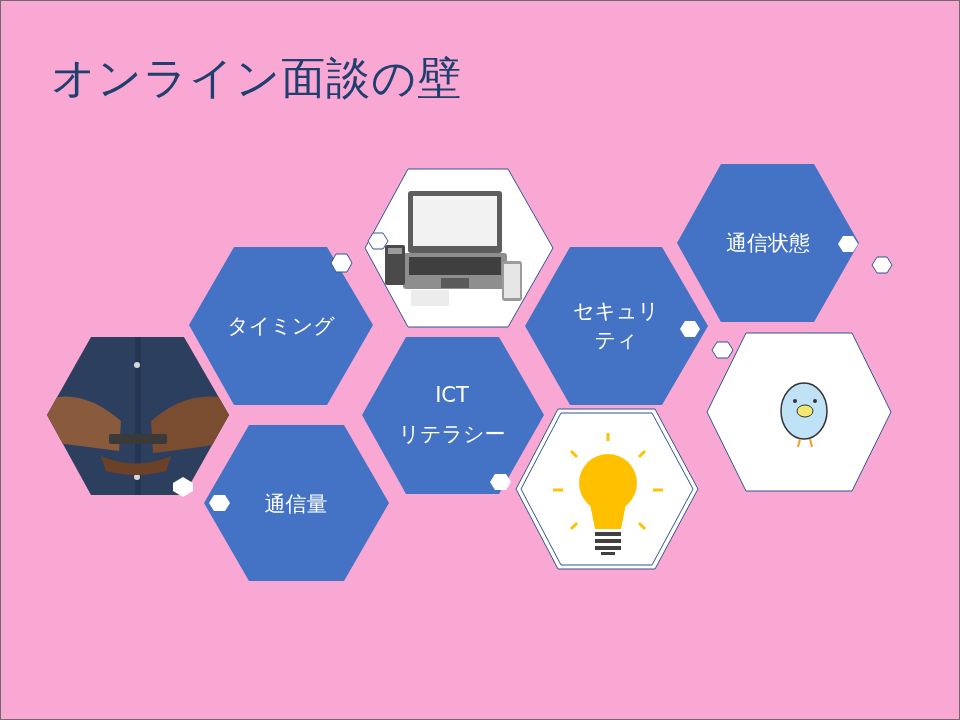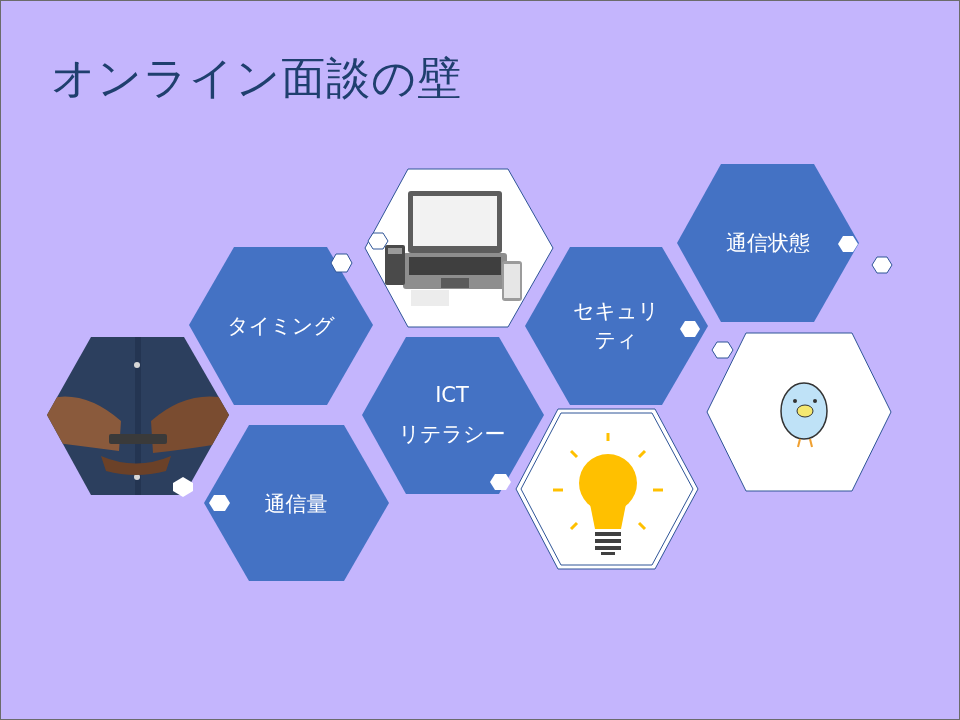--- a/index.html
+++ b/index.html
@@ -1,17 +1,17 @@
 <!DOCTYPE html>
 <html><head>
 <meta charset="utf-8">
 <style>
   html, body { margin:0; padding:0; background:#ffffff; }
   body { width:960px; height:720px; overflow:hidden; position:relative; font-family:"DejaVu Sans", sans-serif; }
-  .slide { position:absolute; left:0; top:0; width:958px; height:718px; border:1px solid #6b6b6b; background:#c4b5fd; }
+  .slide { position:absolute; left:0; top:0; width:958px; height:718px; border:1px solid #6b6b6b; background:#f9a8d4; }
   .title { position:absolute; left:50px; top:48px; font-size:44px; color:#1f3f6e; letter-spacing:1px; font-family:"DejaVu Sans", sans-serif; font-weight:normal; white-space:nowrap; }
   svg.canvas { position:absolute; left:0; top:0; }
   .hex-label { fill:#ffffff; font-family:"DejaVu Sans", sans-serif; font-size:21px; text-anchor:middle; }
 </style>
 </head>
 <body>
 
 <div class="slide">
   <div class="title">オンライン面談の壁</div>
 

